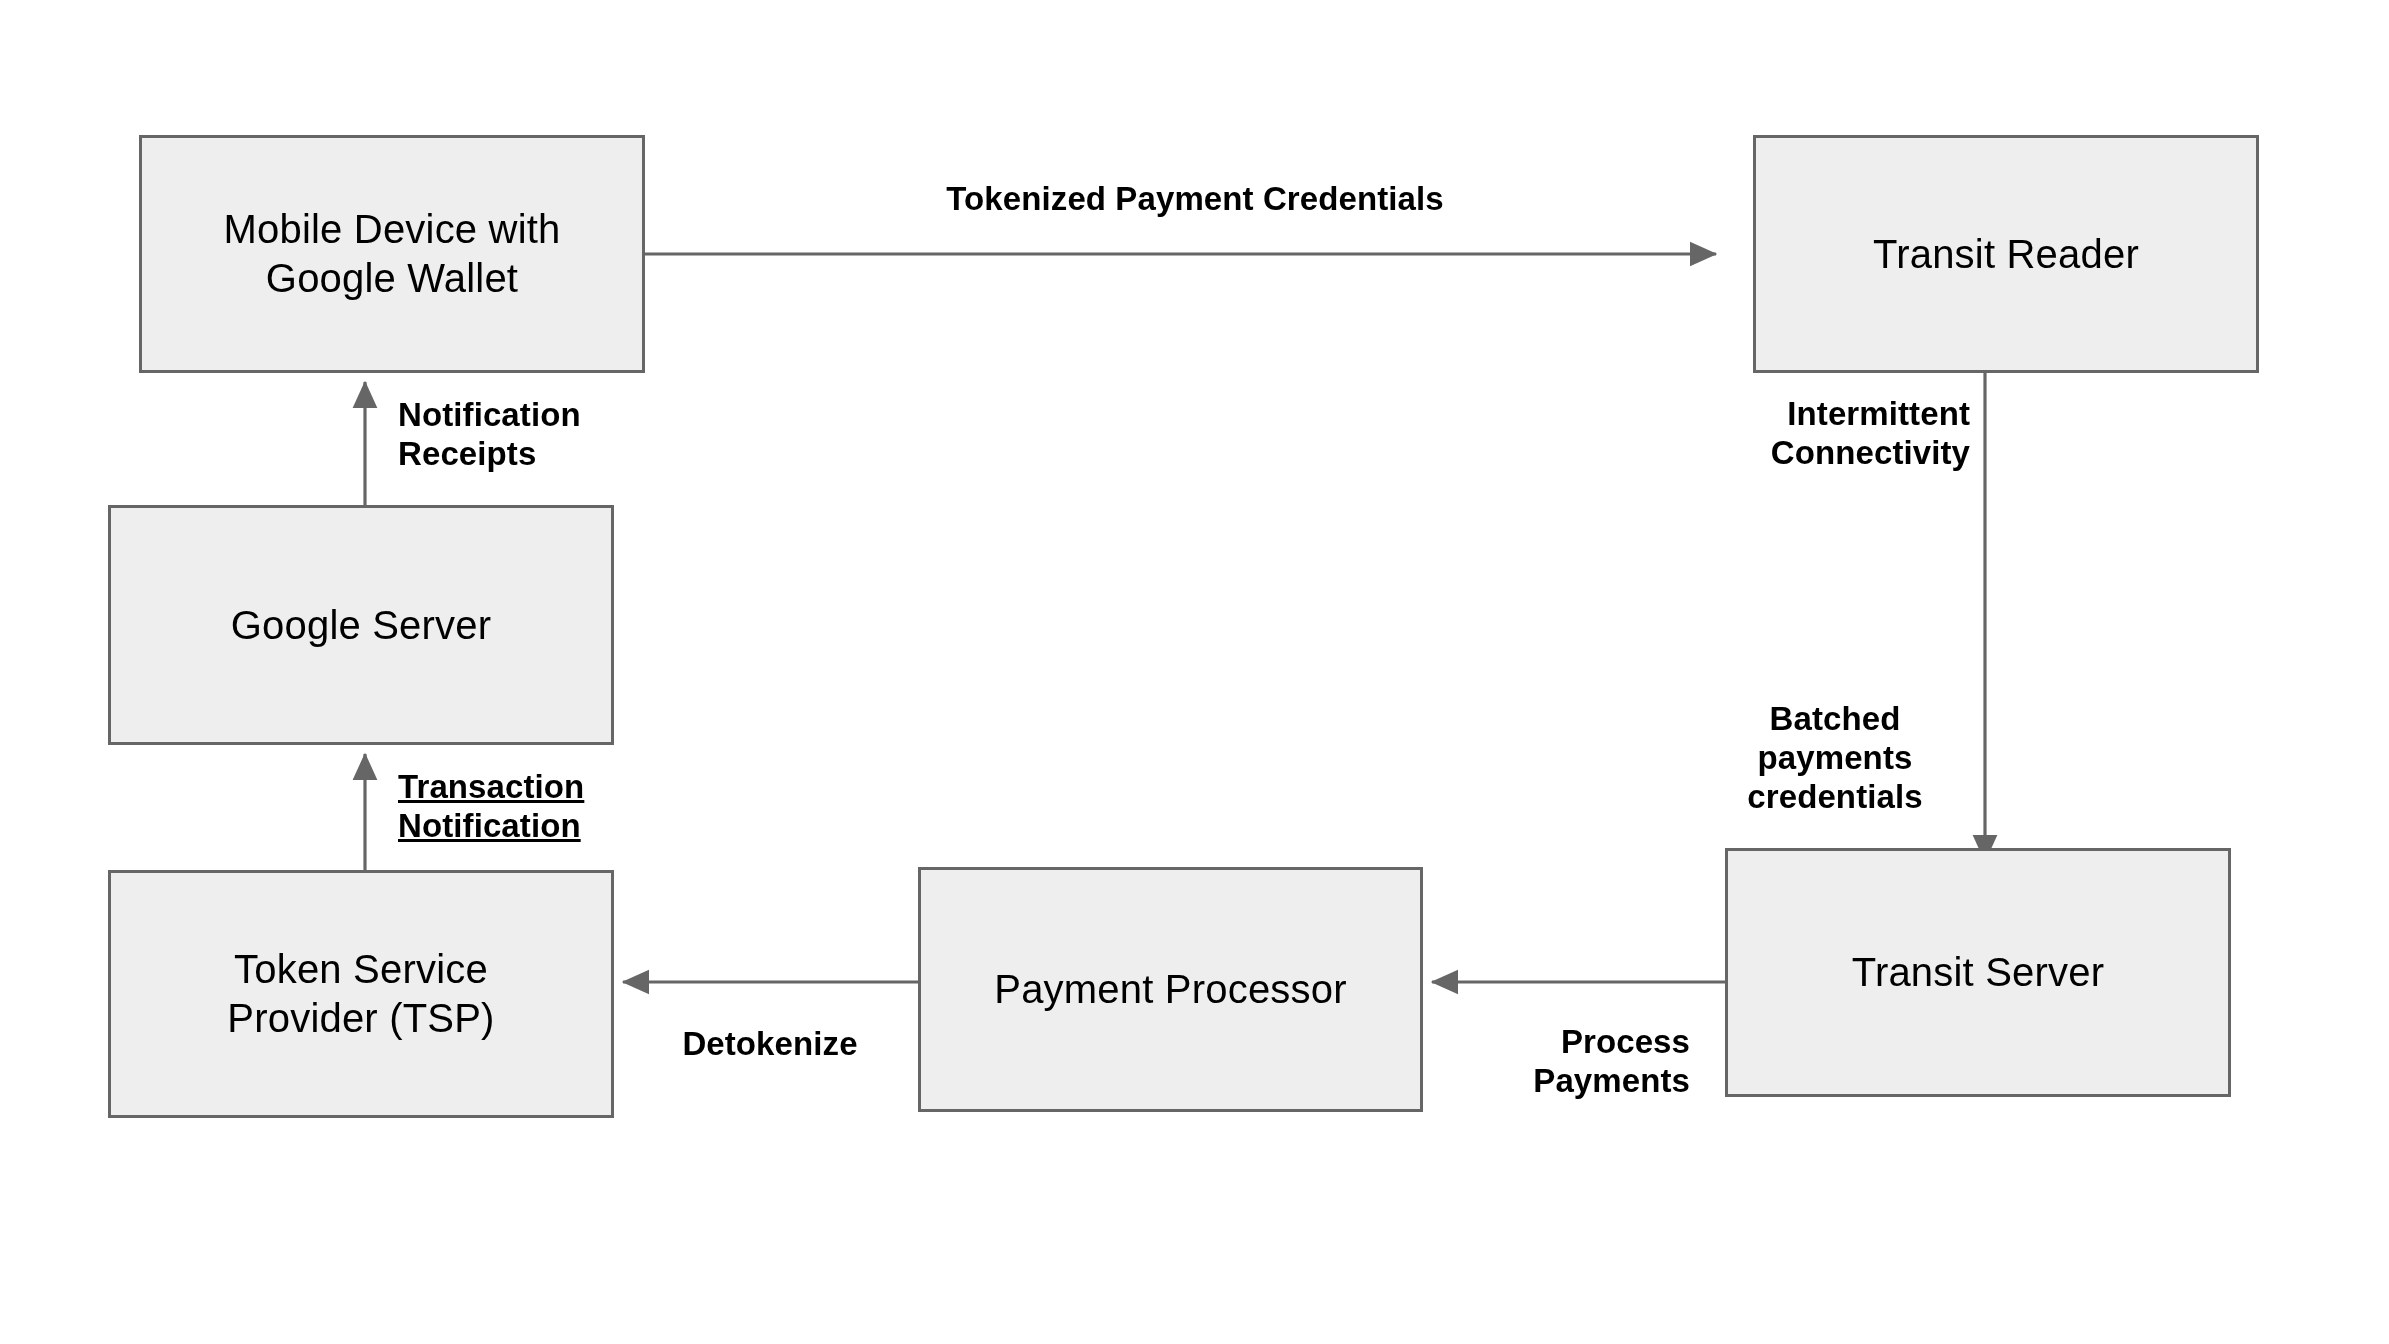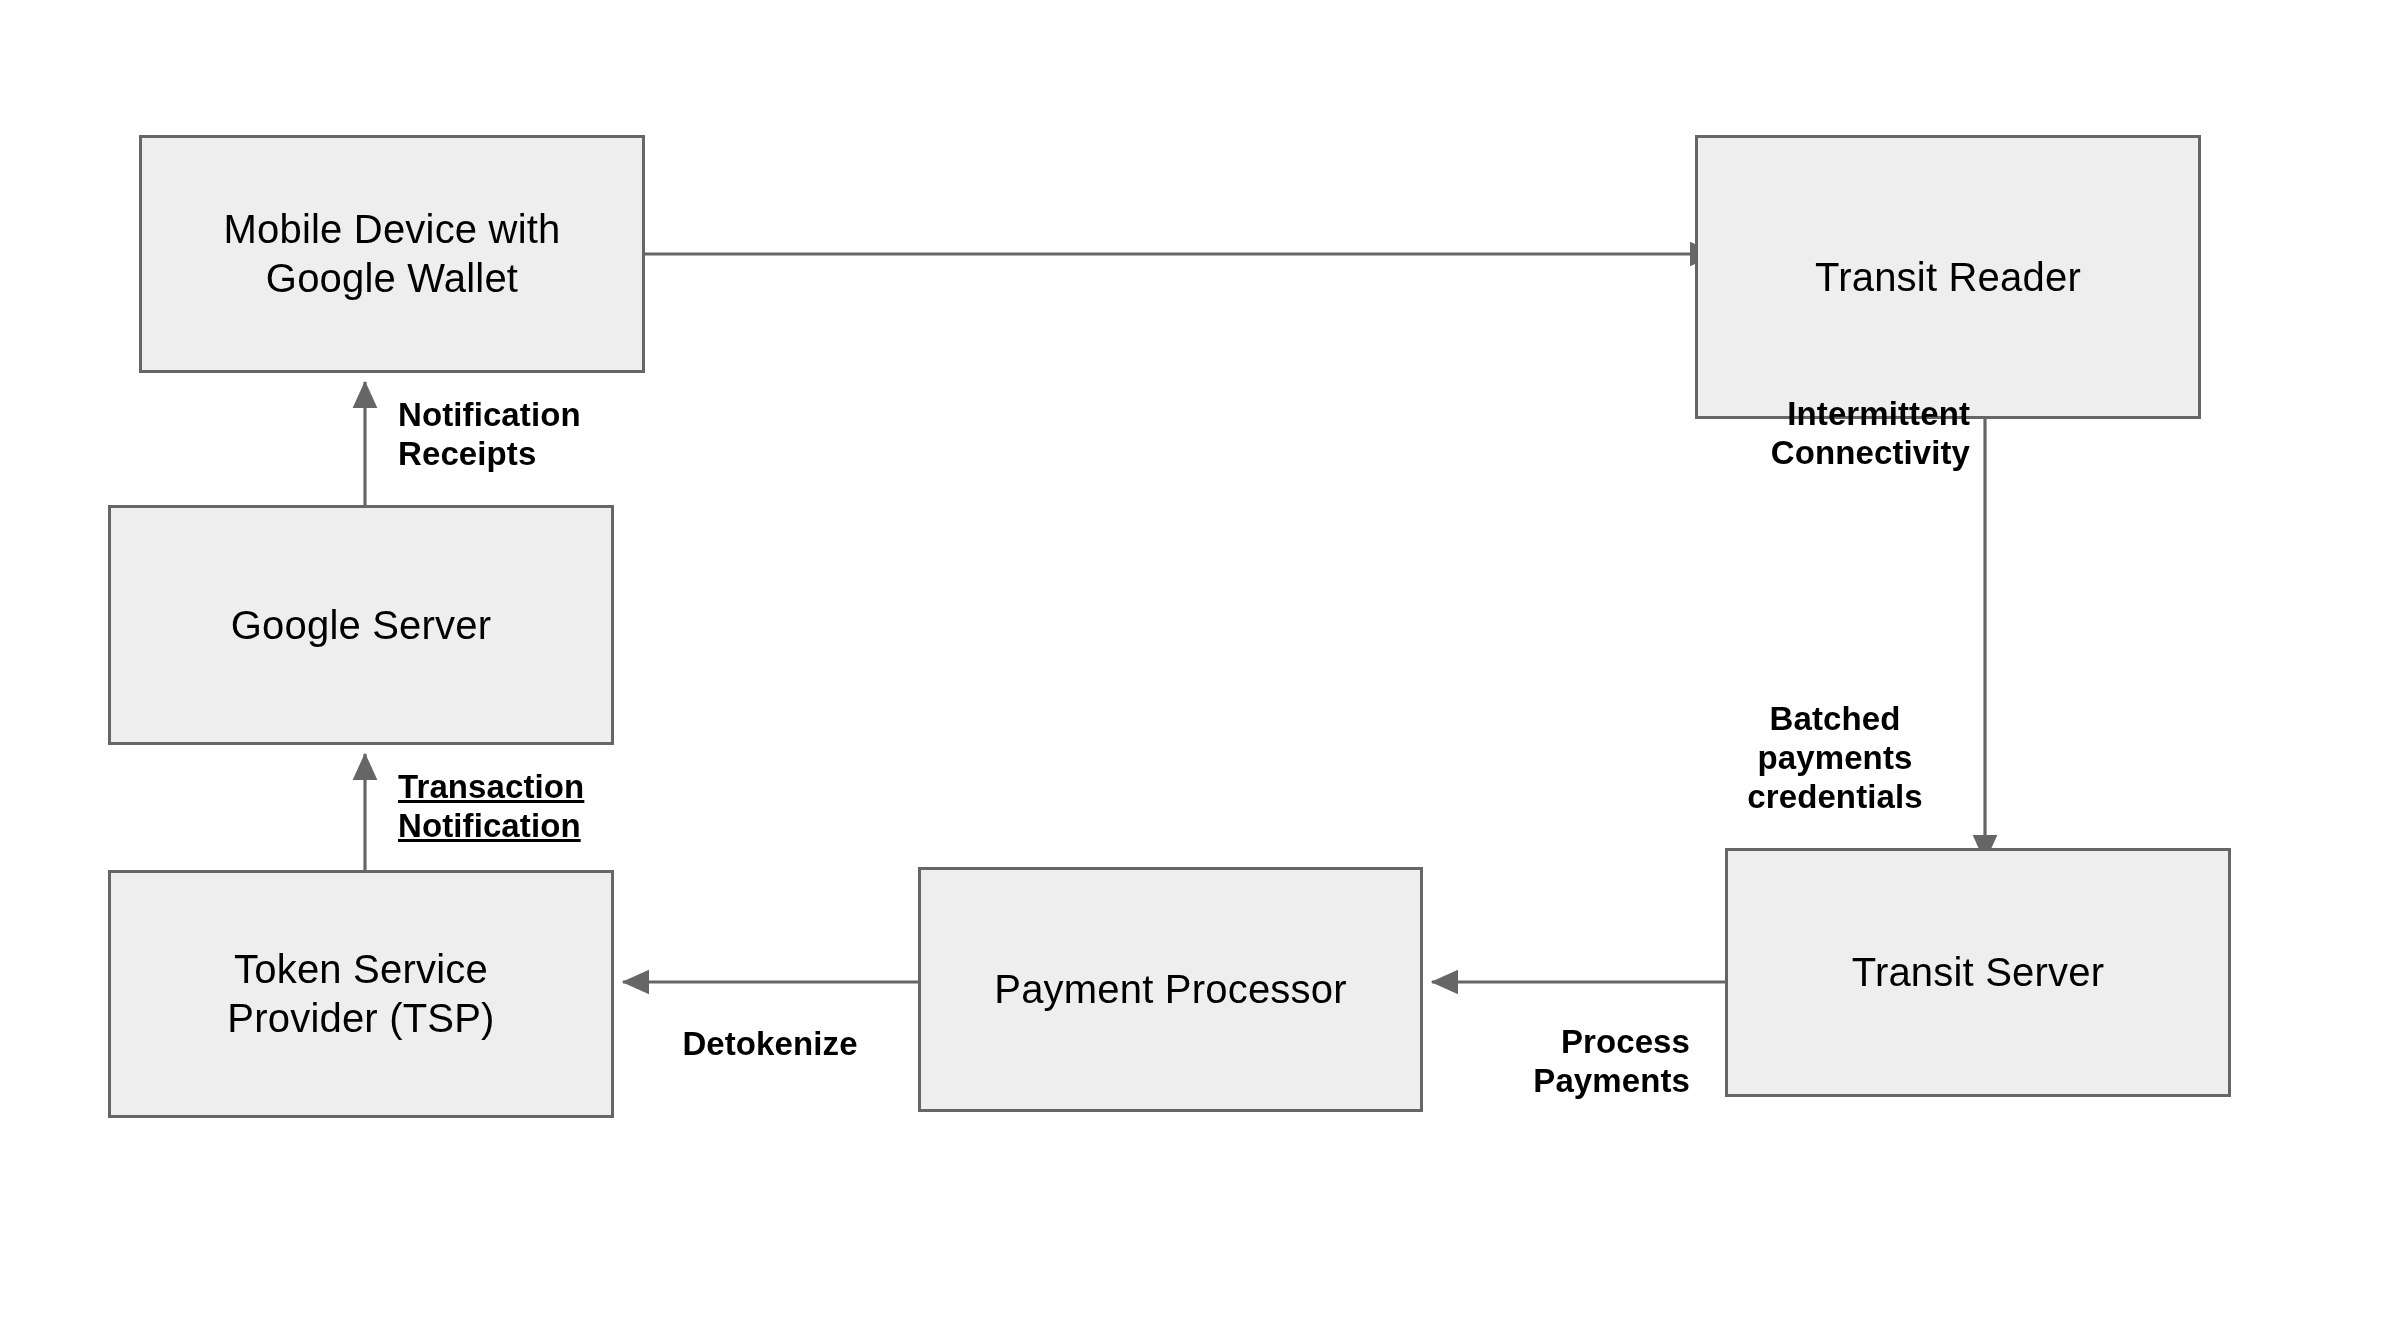--- a/index.html
+++ b/index.html
@@ -73,31 +73,32 @@
     <line x1="918" y1="982" x2="623" y2="982" stroke="#666666" stroke-width="3.2" marker-end="url(#arrowhead)"></line>
 
     <line x1="365" y1="870" x2="365" y2="754" stroke="#666666" stroke-width="3.2" marker-end="url(#arrowhead)"></line>
 
     <line x1="365" y1="505" x2="365" y2="382" stroke="#666666" stroke-width="3.2" marker-end="url(#arrowhead)"></line>
   </svg>
 
   <div class="node" style="left:108px; top:135px; width:506px; height:238px;margin-left:31px;">Mobile Device with
 Google Wallet</div>
 
-  <div class="node" style="left:1695px; top:135px; width:506px; height:284px;">Transit Reader</div>
+  <div class="node" style="left:1753px; top:135px; width:506px; height:238px;">Transit Reader</div>
 
   <div class="node" style="left:108px; top:505px; width:506px; height:240px;">Google Server</div>
 
   <div class="node" style="left:108px; top:870px; width:506px; height:248px;">Token Service
 Provider (TSP)</div>
 
   <div class="node" style="left:918px; top:867px; width:505px; height:245px;">Payment Processor</div>
 
   <div class="node" style="left:1725px; top:848px; width:506px; height:249px;">Transit Server</div>
 
+  <div class="edge-label center" style="left:845px; top:180px; width:700px;">Tokenized Payment Credentials</div>
 
   <div class="edge-label right" style="left:1680px; top:395px; width:290px;">Intermittent
 Connectivity</div>
 
   <div class="edge-label center" style="left:1700px; top:700px; width:270px;">Batched
 payments
 credentials</div>
 
   <div class="edge-label center" style="left:1460px; top:1023px; width:230px;text-align:right;">Process
 Payments</div>

